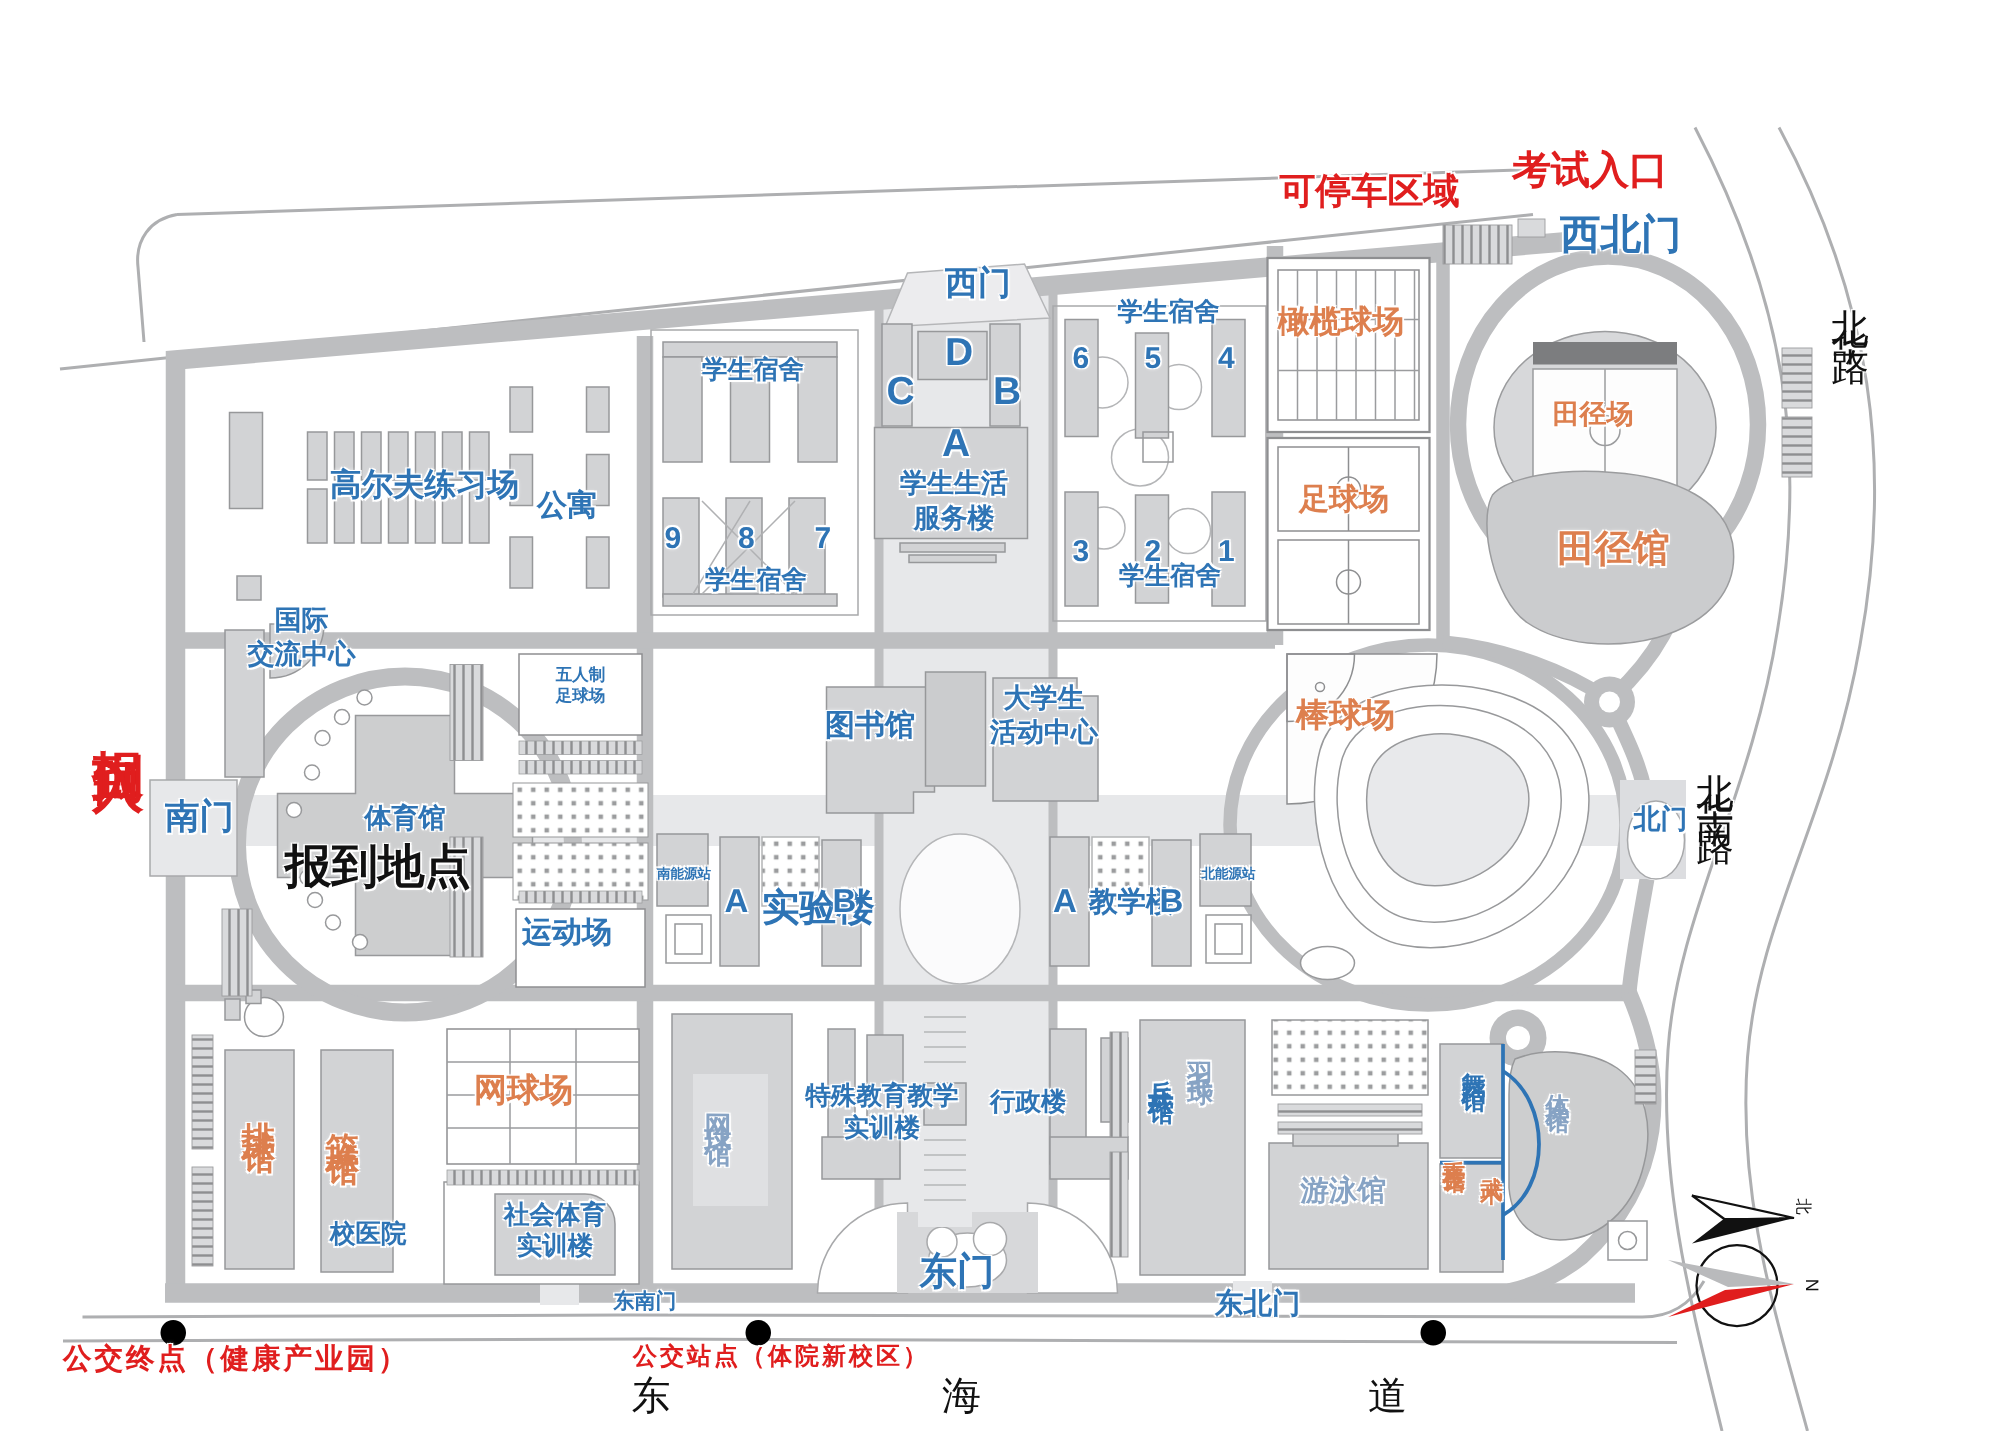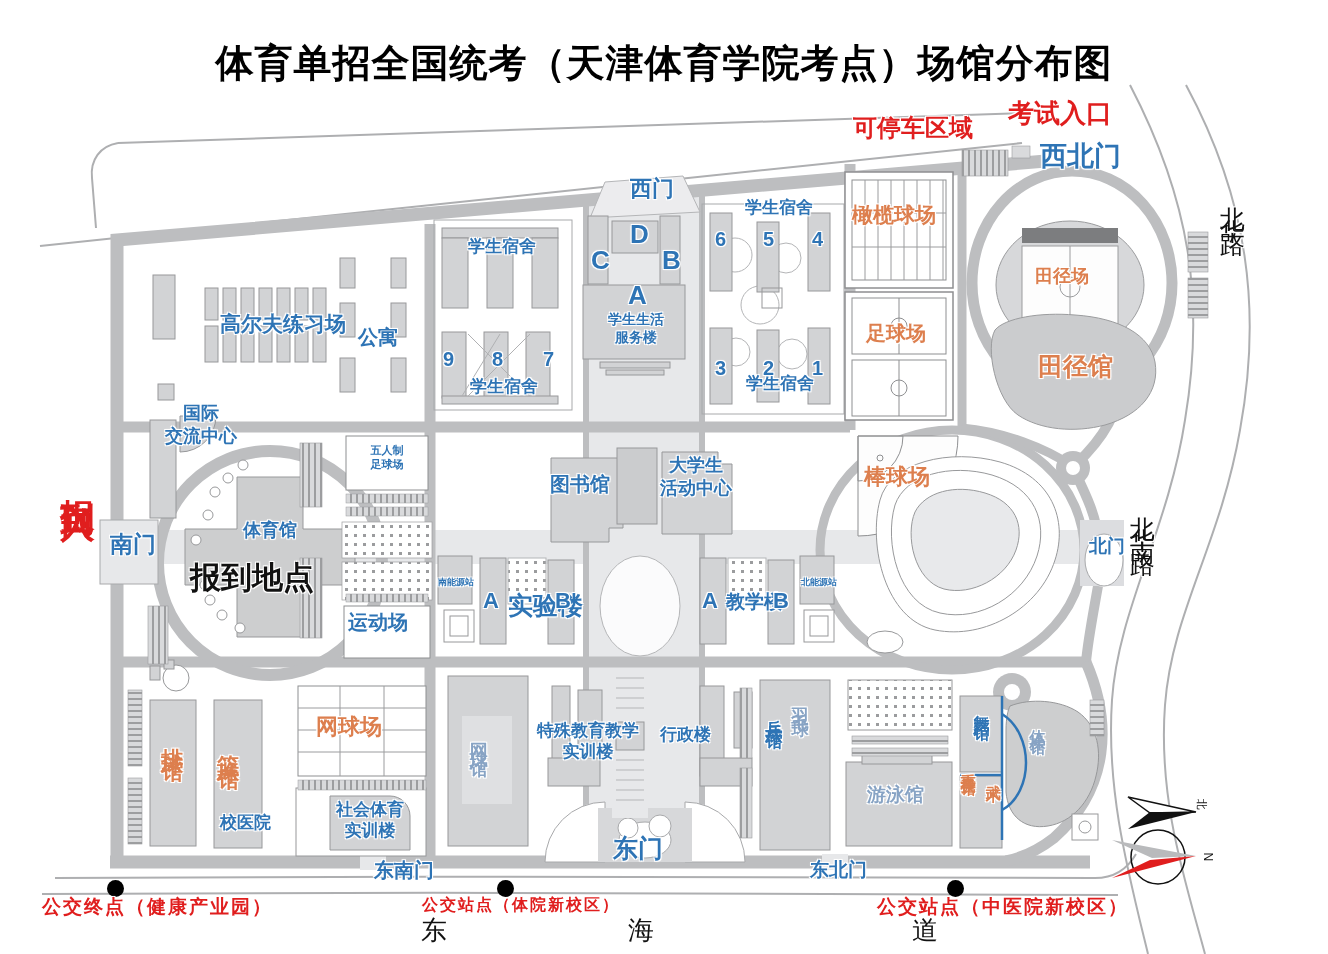--- a/index.html
+++ b/index.html
@@ -294,33 +294,32 @@
 
 <g>
   <polygon points="1128,797 1196,812 1150,813" fill="#fff" stroke="#111" stroke-width="1.5"></polygon>
   <polygon points="1128,829 1196,812 1150,812" fill="#111"></polygon>
   <circle cx="1158" cy="857" r="27" fill="none" stroke="#111" stroke-width="1.5"></circle>
   <polygon points="1112,840 1196,856 1152,858" fill="#b9babc"></polygon>
   <polygon points="1112,878 1196,856 1150,860" fill="#e01e1e"></polygon>
 </g>
 </svg>
 
-<div class="lbl title">体育单招全国统考（天津体育学院考点）场馆分布图</div>
 
 <div class="lbl r" style="left:853px;top:114px;font-size:24px;">可停车区域</div>
 <div class="lbl r" style="left:1008px;top:99px;font-size:26px;">考试入口</div>
 <div class="lbl r v" style="left:58px;top:472px;font-size:34px;letter-spacing:4px;">报到入口</div>
 <div class="lbl k bold" style="left:190px;top:560px;font-size:31px;">报到地点</div>
 
 <div class="lbl b" style="left:1040px;top:141px;font-size:27px;">西北门</div>
 <div class="lbl b" style="left:630px;top:176px;font-size:22px;">西门</div>
 <div class="lbl b" style="left:110px;top:531px;font-size:23px;">南门</div>
 <div class="lbl b" style="left:1089px;top:536px;font-size:18px;">北门</div>
 <div class="lbl b" style="left:613px;top:834px;font-size:25px;">东门</div>
-<div class="lbl b" style="left:374px;top:859px;font-size:20px;">东南门</div>
+<div class="lbl b" style="left:409px;top:859px;font-size:14px;">东南门</div>
 <div class="lbl b" style="left:810px;top:859px;font-size:19px;font-family:Liberation Serif, serif;">东北门</div>
 
 <div class="lbl k v" style="left:1218px;top:186px;font-size:25px;letter-spacing:13px;">北华路</div>
 <div class="lbl k v" style="left:1128px;top:496px;font-size:25px;letter-spacing:12px;">北华南路</div>
 <div class="lbl k" style="left:421px;top:916px;font-size:26px;">东</div>
 <div class="lbl k" style="left:628px;top:916px;font-size:26px;">海</div>
 <div class="lbl k" style="left:912px;top:916px;font-size:26px;">道</div>
 
 <div class="lbl b" style="left:220px;top:312px;font-size:21px;">高尔夫练习场</div>
 <div class="lbl b" style="left:358px;top:326px;font-size:20px;">公寓</div>
@@ -339,30 +338,30 @@
 <div class="lbl b" style="left:763px;top:228px;font-size:20px;">5</div>
 <div class="lbl b" style="left:812px;top:228px;font-size:20px;">4</div>
 <div class="lbl b" style="left:715px;top:357px;font-size:20px;">3</div>
 <div class="lbl b" style="left:763px;top:357px;font-size:20px;">2</div>
 <div class="lbl b" style="left:812px;top:357px;font-size:20px;">1</div>
 
 <div class="lbl b" style="left:630px;top:220px;font-size:26px;">D</div>
 <div class="lbl b" style="left:591px;top:246px;font-size:26px;">C</div>
 <div class="lbl b" style="left:662px;top:246px;font-size:26px;">B</div>
 <div class="lbl b" style="left:628px;top:281px;font-size:26px;">A</div>
-<div class="lbl b ml" style="left:596px;top:311px;width:80px;font-size:14px;">学生生活
+<div class="lbl b ml" style="left:596px;top:311px;width:80px;font-size:18px;">学生生活
 服务楼</div>
 
 <div class="lbl o" style="left:852px;top:203px;font-size:21px;">橄榄球场</div>
 <div class="lbl o" style="left:866px;top:322px;font-size:20px;">足球场</div>
 <div class="lbl o" style="left:1035px;top:266px;font-size:18px;">田径场</div>
 <div class="lbl o" style="left:1038px;top:352px;font-size:25px;">田径馆</div>
 <div class="lbl o" style="left:864px;top:464px;font-size:22px;">棒球场</div>
 
-<div class="lbl b" style="left:243px;top:520px;font-size:18px;">体育馆</div>
+<div class="lbl b" style="left:243px;top:535px;font-size:18px;">体育馆</div>
 <div class="lbl b ml" style="left:352px;top:444px;width:70px;font-size:11px;">五人制
 足球场</div>
 <div class="lbl b" style="left:348px;top:611px;font-size:20px;">运动场</div>
 <div class="lbl b" style="left:550px;top:473px;font-size:20px;">图书馆</div>
 <div class="lbl b ml" style="left:653px;top:454px;width:86px;font-size:18px;">大学生
 活动中心</div>
 
 <div class="lbl b" style="left:438px;top:577px;font-size:9px;">南能源站</div>
 <div class="lbl b" style="left:801px;top:577px;font-size:9px;">北能源站</div>
 
@@ -391,18 +390,17 @@
 <div class="lbl b v" style="left:972px;top:702px;font-size:16px;letter-spacing:5px;">舞蹈馆</div>
 <div class="lbl bl v" style="left:1028px;top:716px;font-size:16px;letter-spacing:5px;">体操馆</div>
 <div class="lbl o v" style="left:960px;top:762px;font-size:15px;letter-spacing:2px;">重竞技馆</div>
 <div class="lbl o v" style="left:985px;top:773px;font-size:15px;letter-spacing:3px;">武术</div>
 
 <div class="dot" style="left:107px;top:880px;"></div>
 <div class="dot" style="left:497px;top:880px;"></div>
 <div class="dot" style="left:947px;top:880px;"></div>
 <div class="lbl r" style="left:42px;top:896px;font-size:19px;letter-spacing:2px;">公交终点（健康产业园）</div>
 <div class="lbl r" style="left:422px;top:896px;font-size:16px;letter-spacing:2px;text-align:center;">公交站点（体院新校区）</div>
-<div class="lbl r" style="left:877px;top:896px;font-size:19px;letter-spacing:2px;">公交站点（中医院新校区）</div>
 
 <div class="lbl k rot90" style="left:1196px;top:798px;font-size:11px;text-shadow:none;">北</div>
 <div class="lbl k rot90" style="left:1203px;top:850px;font-size:12px;text-shadow:none;">N</div>
 
 </div>
 
 </body></html>

